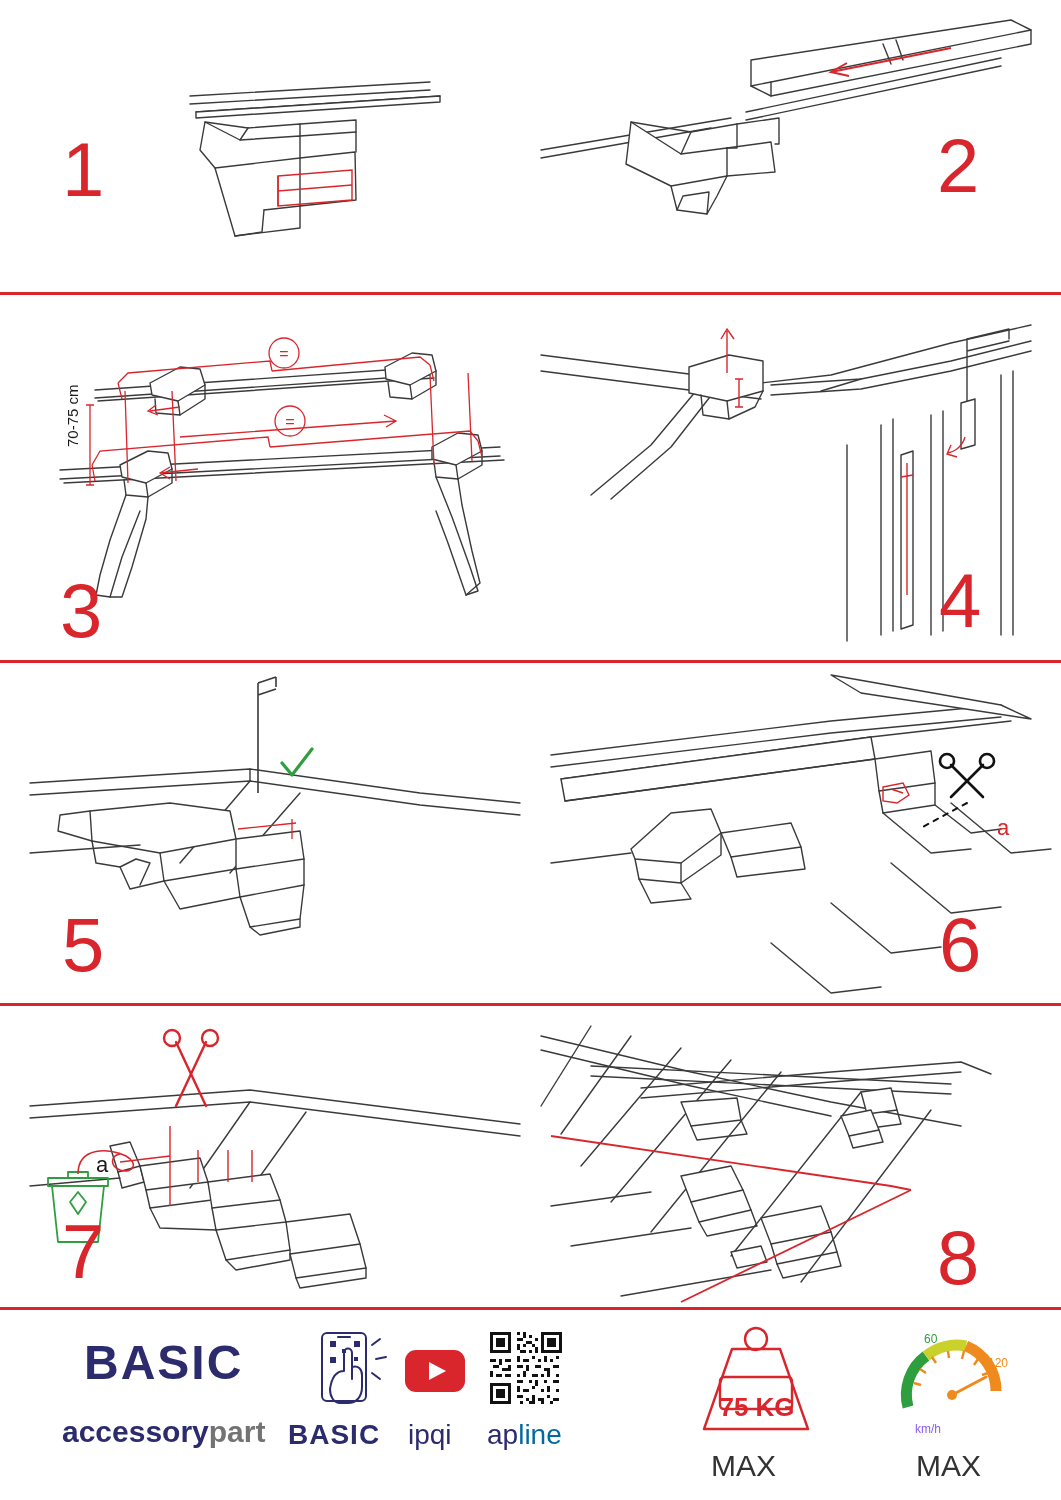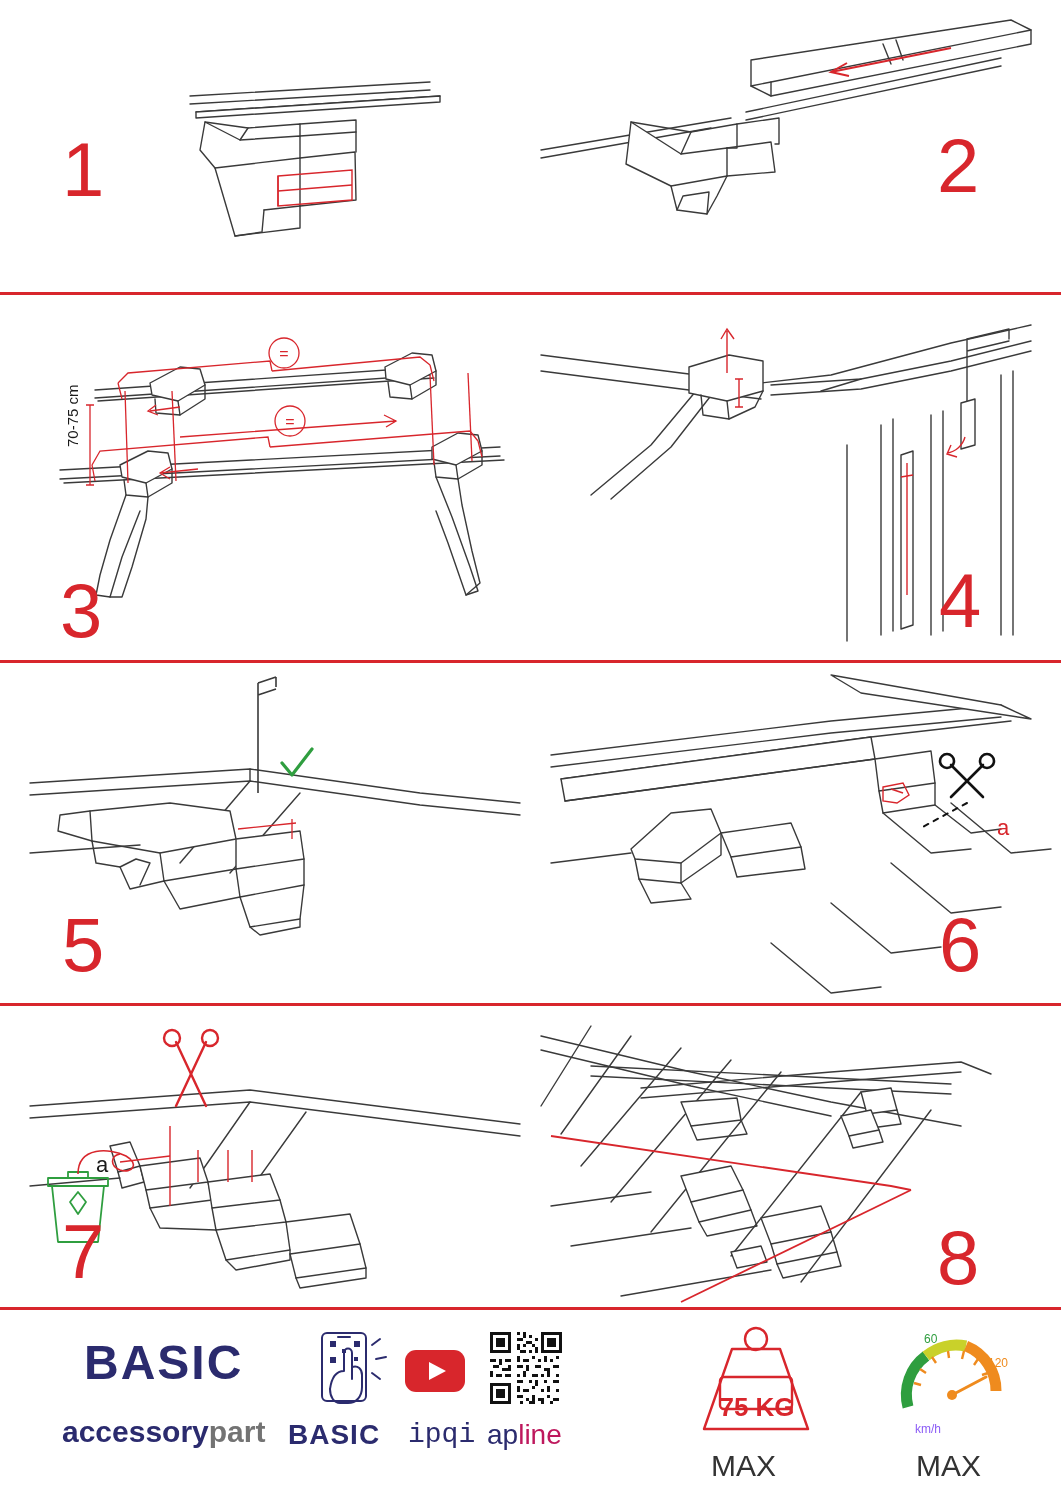--- a/index.html
+++ b/index.html
@@ -18,23 +18,23 @@
 
   .art{position:absolute;left:0;top:0;width:100%;height:100%;}
   svg{display:block;overflow:visible;}
 
   
   .footer{position:absolute;left:0;top:1307px;width:1061px;height:168px;}
   .brand-basic{position:absolute;left:84px;top:28px;font-family:"Liberation Sans",sans-serif;font-weight:bold;font-size:48px;letter-spacing:2px;color:#2b2b6e;}
   .brand-accessory{position:absolute;left:62px;top:108px;font-family:"Liberation Sans",sans-serif;font-weight:bold;font-size:30px;letter-spacing:0px;color:#2b2b6e;}
   .brand-accessory .part{color:#737373;}
   .lbl-mdak{position:absolute;left:288px;top:112px;font-family:"Liberation Sans",sans-serif;font-weight:bold;font-size:28px;color:#2b2b6e;letter-spacing:1px;}
-  .lbl-ipqi{position:absolute;left:408px;top:112px;font-family:Liberation Mono, monospace;font-size:28px;color:#2b2b6e;}
+  .lbl-ipqi{position:absolute;left:408px;top:112px;font-family:Liberation Sans, sans-serif;font-size:28px;color:#2b2b6e;}
   .lbl-apline{position:absolute;left:487px;top:112px;font-family:"Liberation Sans",sans-serif;font-size:28px;color:#2b2b6e;}
-  .lbl-apline .ln{color:#be185d;}
+  .lbl-apline .ln{color:#0369a1;}
   .lbl-max1{position:absolute;left:711px;top:142px;font-size:30px;color:#333;}
   .lbl-max2{position:absolute;left:916px;top:142px;font-size:30px;color:#333;}
   .kgtxt{position:absolute;left:704px;top:85px;width:106px;text-align:center;font-weight:bold;font-size:26px;color:#d8262c;}
   .kmh{position:absolute;left:915px;top:115px;font-size:12px;color:#8b5cf6;}
 </style>
 </head>
 <body>
 
 <div class="sheet">
 

